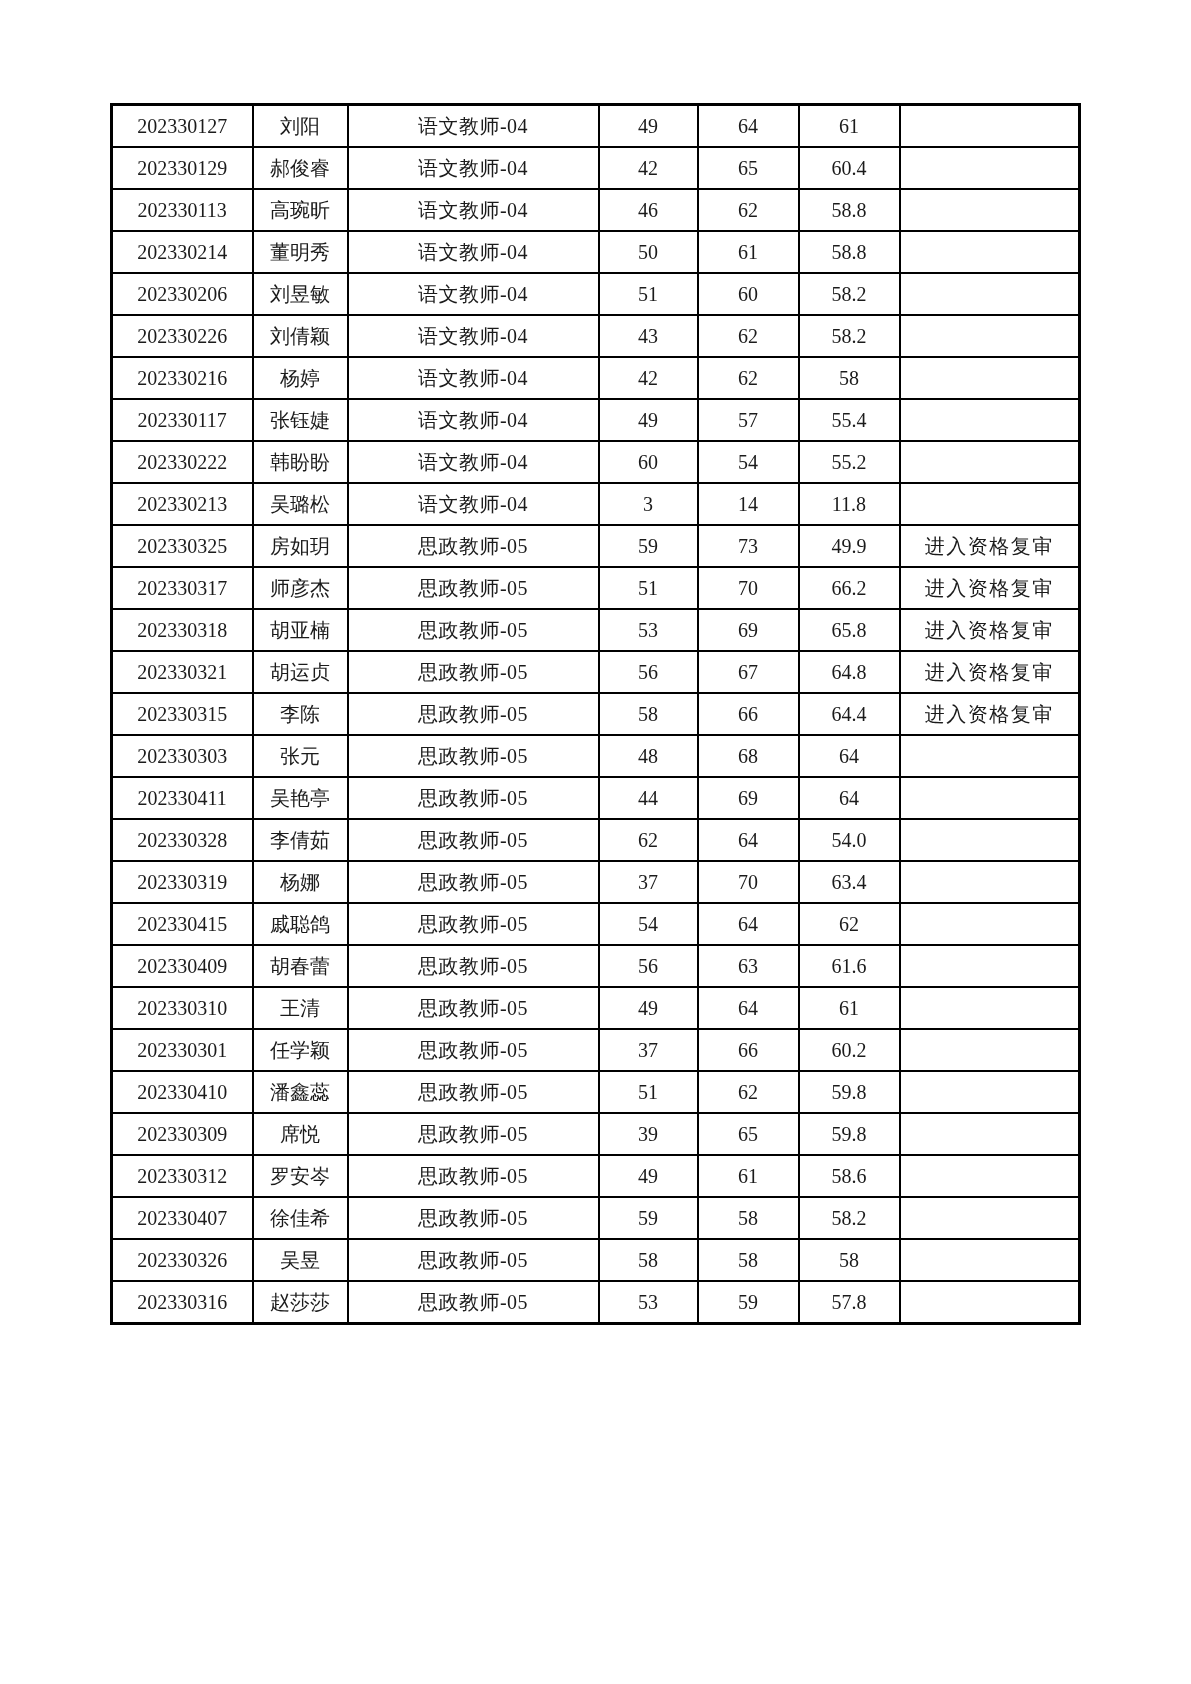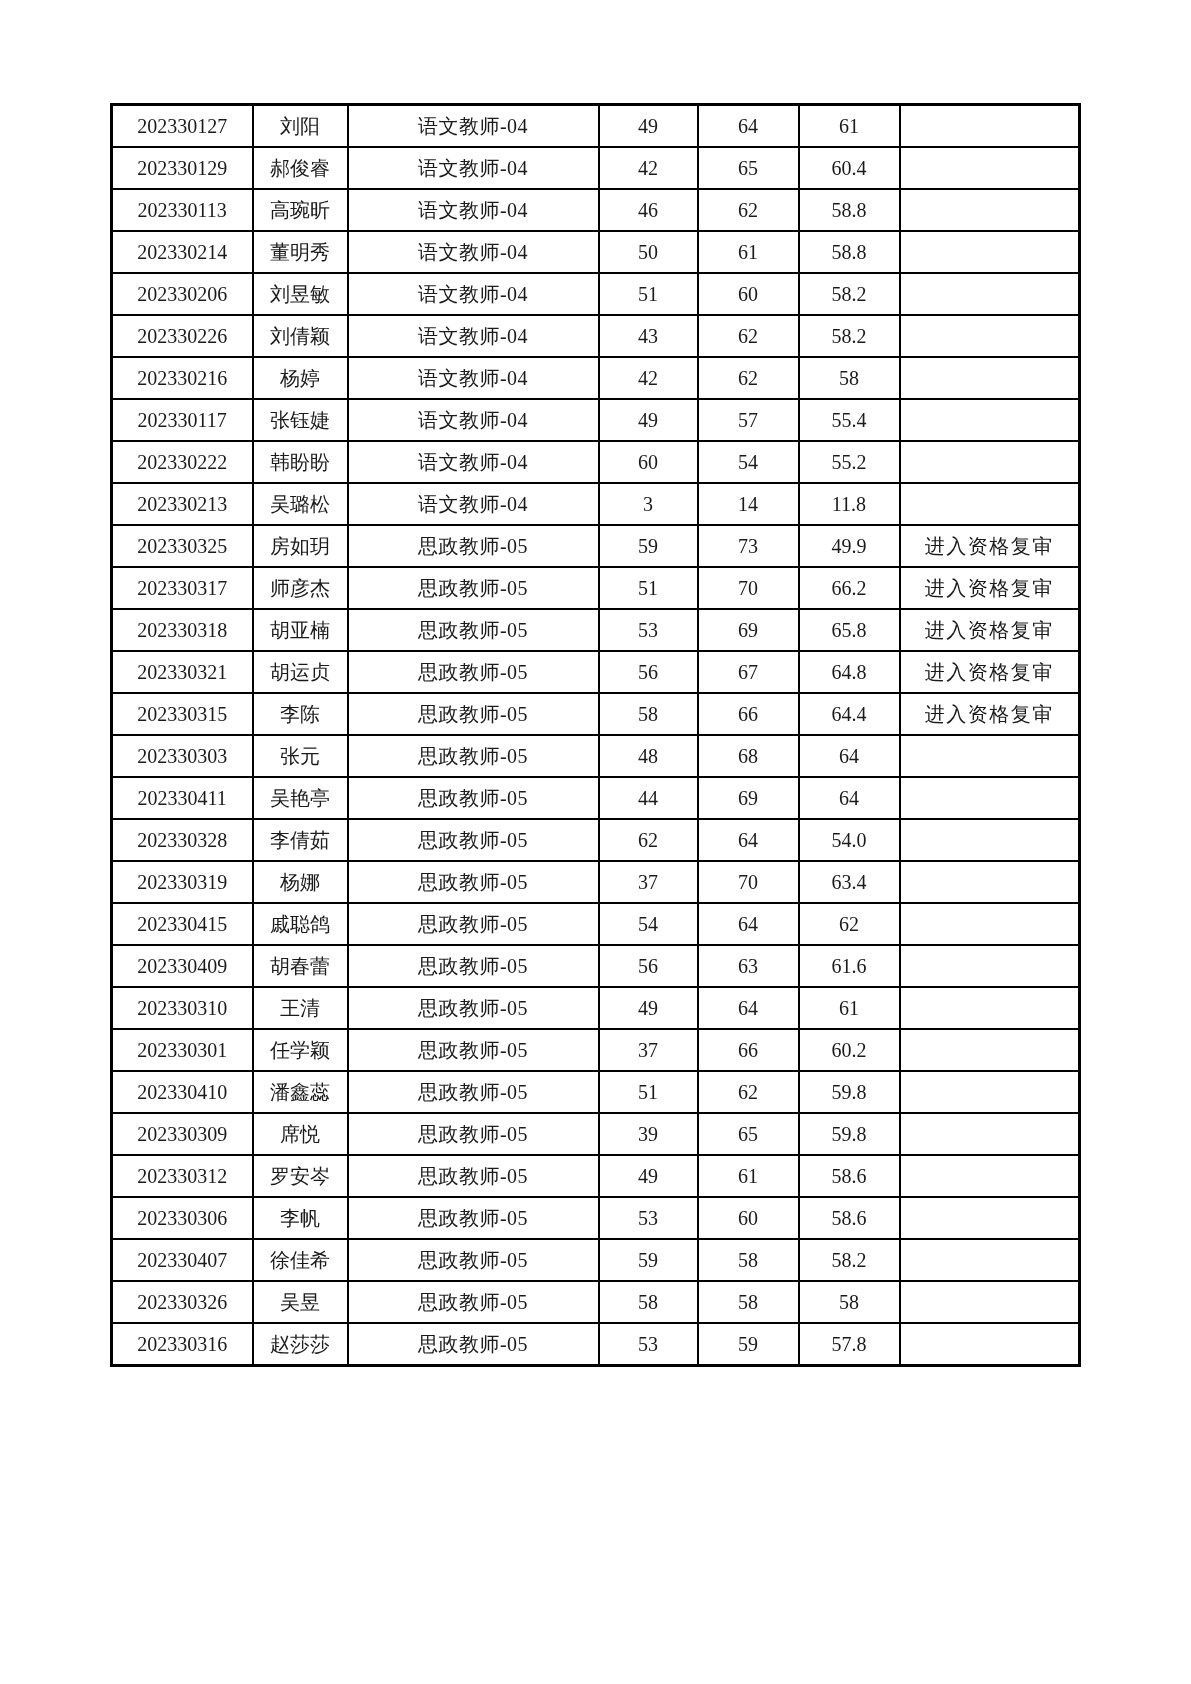--- a/index.html
+++ b/index.html
@@ -289,29 +289,20 @@
         <tr>
     <td class="col-exam-id">202330312</td>
     <td class="col-name">罗安岑</td>
     <td class="col-position">思政教师-05</td>
     <td class="col-score-a">49</td>
     <td class="col-score-b">61</td>
     <td class="col-score-final">58.6</td>
     <td class="col-remark"></td>
   </tr>
         <tr>
-    <td class="col-exam-id">202330306</td>
-    <td class="col-name">李帆</td>
-    <td class="col-position">思政教师-05</td>
-    <td class="col-score-a">53</td>
-    <td class="col-score-b">60</td>
-    <td class="col-score-final">58.6</td>
-    <td class="col-remark"></td>
-  </tr>
-        <tr>
     <td class="col-exam-id">202330407</td>
     <td class="col-name">徐佳希</td>
     <td class="col-position">思政教师-05</td>
     <td class="col-score-a">59</td>
     <td class="col-score-b">58</td>
     <td class="col-score-final">58.2</td>
     <td class="col-remark"></td>
   </tr>
         <tr>
     <td class="col-exam-id">202330326</td>

